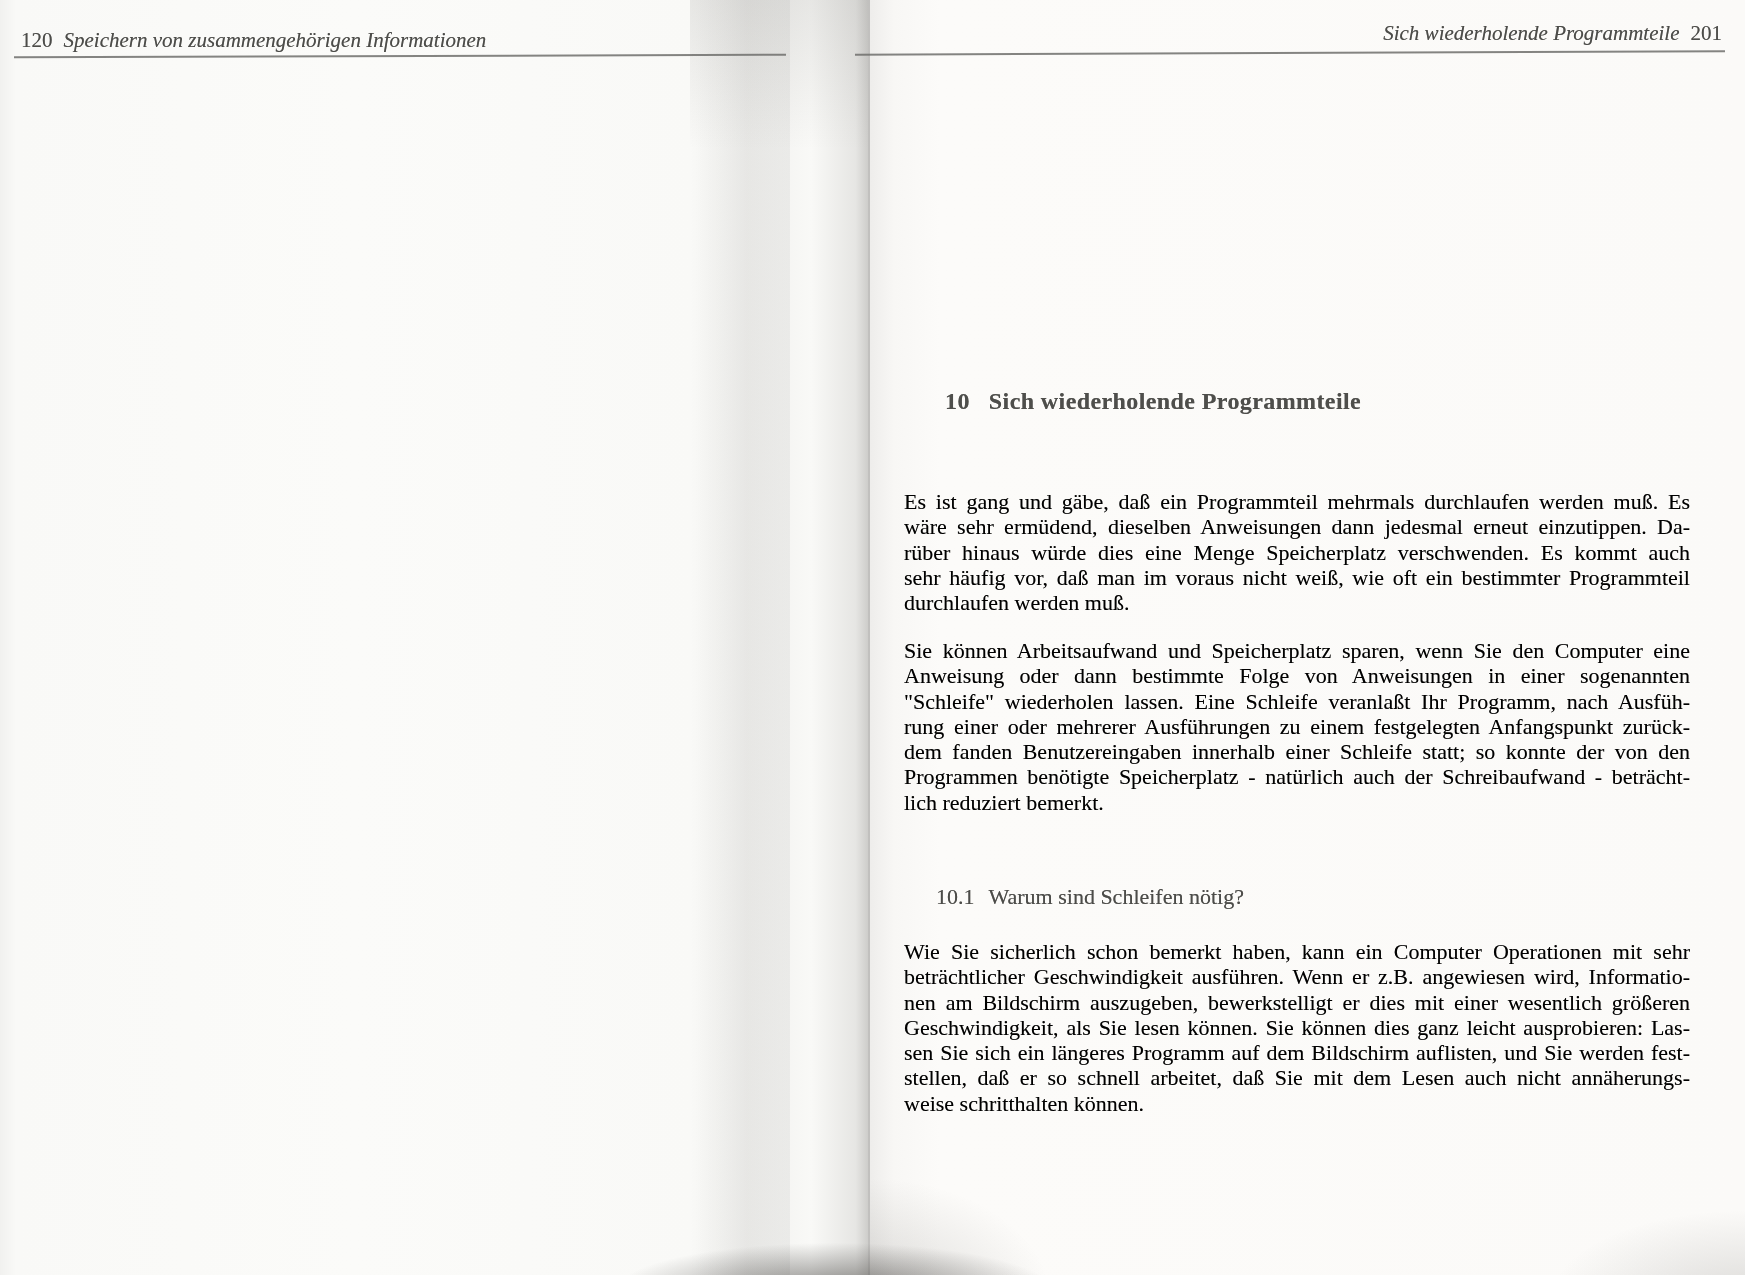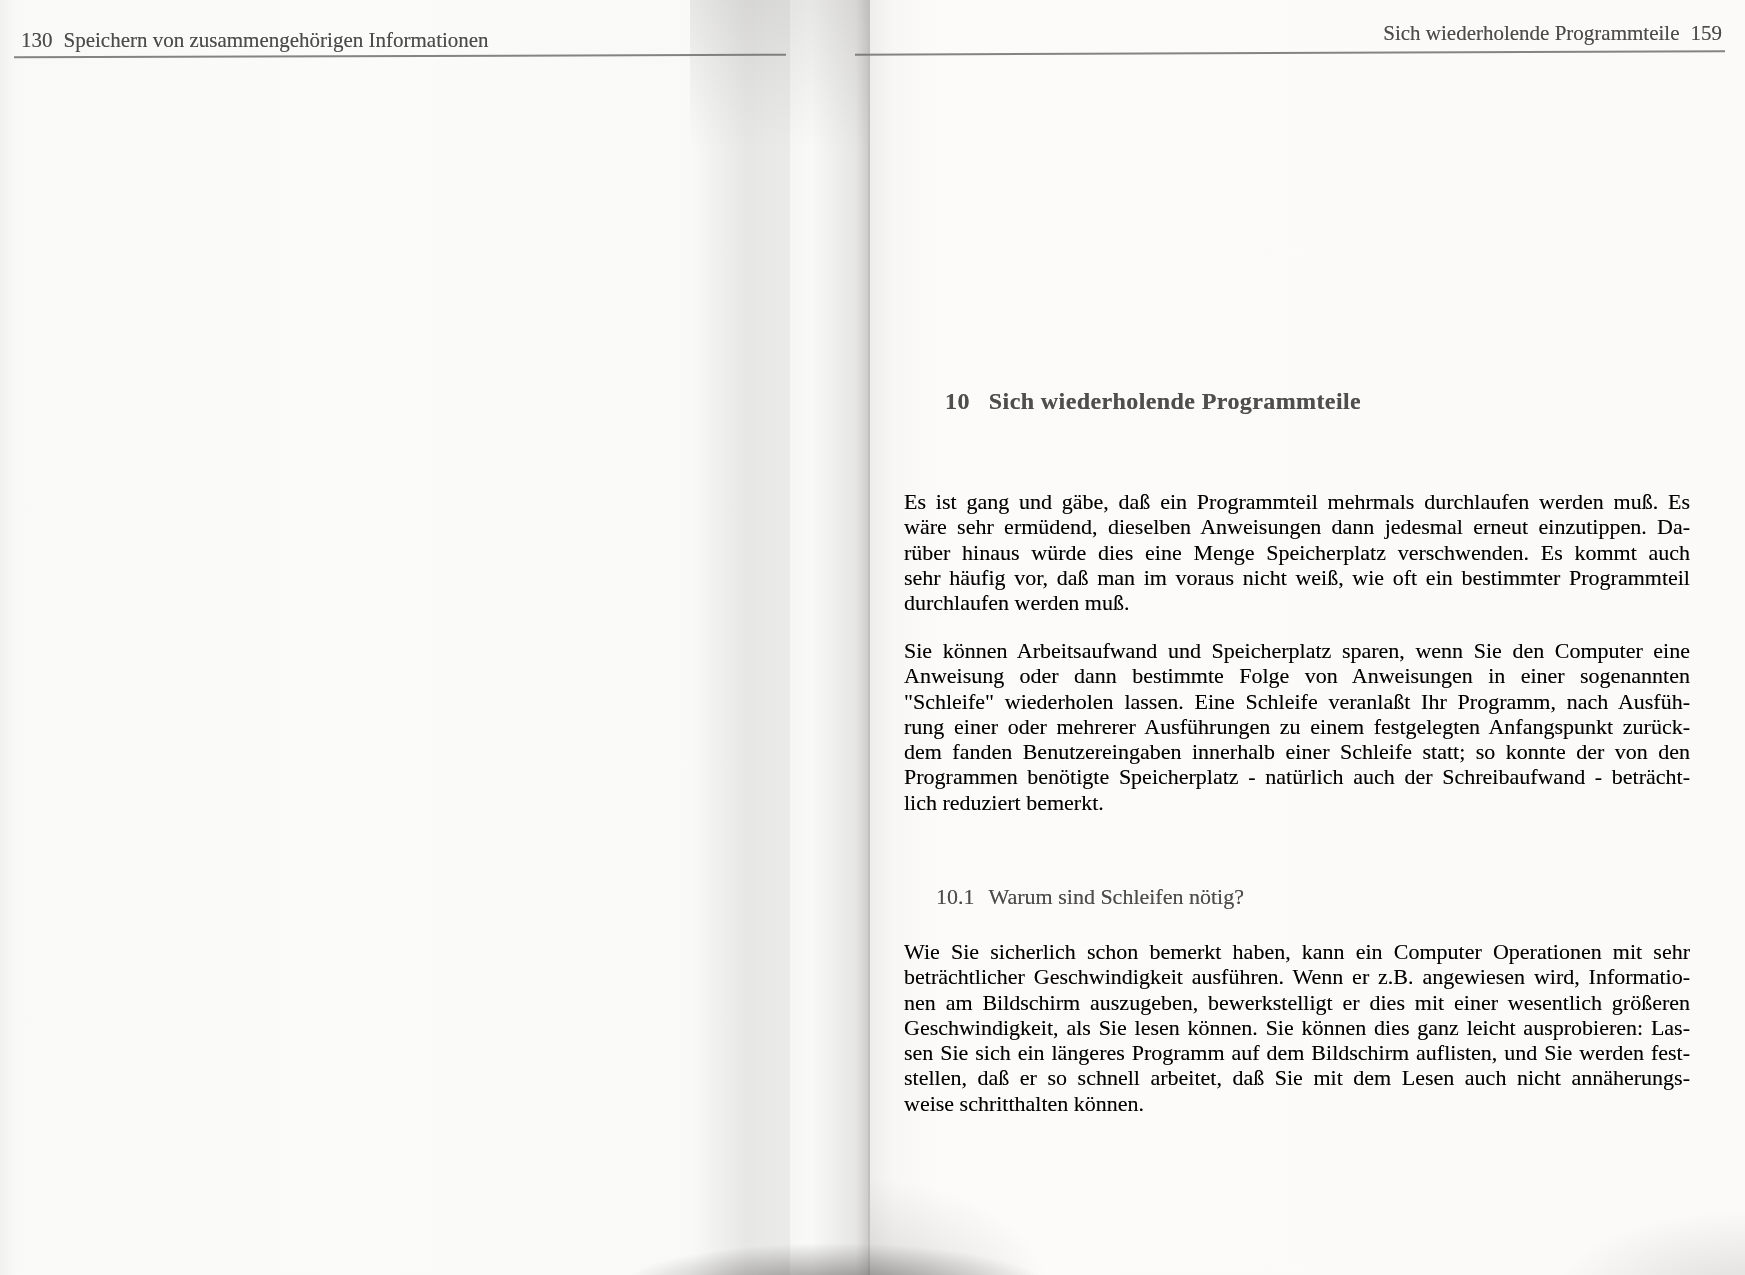--- a/index.html
+++ b/index.html
@@ -55,21 +55,21 @@
   }
 
   
   .running-head{
     position:absolute;
     font-size:21px;color:#4c4c49;
     white-space:nowrap;
     text-shadow:0 0 .4px rgba(76,76,73,.55);
   }
   .running-head .pnum{font-style:normal;}
-  .running-head .rtitle{}
+  .running-head .rtitle{font-style:italic;}
   #left-running-header{left:21px;top:28px;}
   #left-running-header .pnum{margin-right:11px;}
   #right-running-header{right:23px;top:21px;}
   #right-running-header .pnum{margin-left:11px;}
 
   .head-rule{position:absolute;height:2px;background:#6f6f6c;opacity:.85;}
   #left-head-rule{left:14px;top:55px;width:772px;transform:rotate(-0.18deg);}
   #right-head-rule{left:855px;top:52px;width:870px;transform:rotate(-0.22deg);}
 
   
@@ -111,26 +111,26 @@
   <div id="right-page" class="page"></div>
 
   <div id="gutter"></div>
   <div id="gutter-top-shade"></div>
   <div id="page-edge-line"></div>
   <div id="bottom-center-shadow"></div>
   <div id="rightpage-bottom-shade"></div>
   <div id="bottom-right-shade"></div>
 
   <div id="left-running-header" class="running-head">
-    <span class="pnum">130</span><span class="rtitle">Speichern von zusammengehörigen Informationen</span>
+    <span class="pnum">120</span><span class="rtitle">Speichern von zusammengehörigen Informationen</span>
   </div>
   <div id="left-head-rule" class="head-rule"></div>
 
   <div id="right-running-header" class="running-head">
-    <span class="rtitle">Sich wiederholende Programmteile</span><span class="pnum">159</span>
+    <span class="rtitle">Sich wiederholende Programmteile</span><span class="pnum">201</span>
   </div>
   <div id="right-head-rule" class="head-rule"></div>
 
   <h1 id="chapter-heading">
     <span class="ch-num">10</span><span class="ch-title">Sich wiederholende Programmteile</span>
   </h1>
 
   <div id="para-1" class="para">
       <div class="line">Es ist gang und gäbe, daß ein Programmteil mehrmals durchlaufen werden muß. Es</div>
       <div class="line">wäre sehr ermüdend, dieselben Anweisungen dann jedesmal erneut einzutippen. Da-</div>

